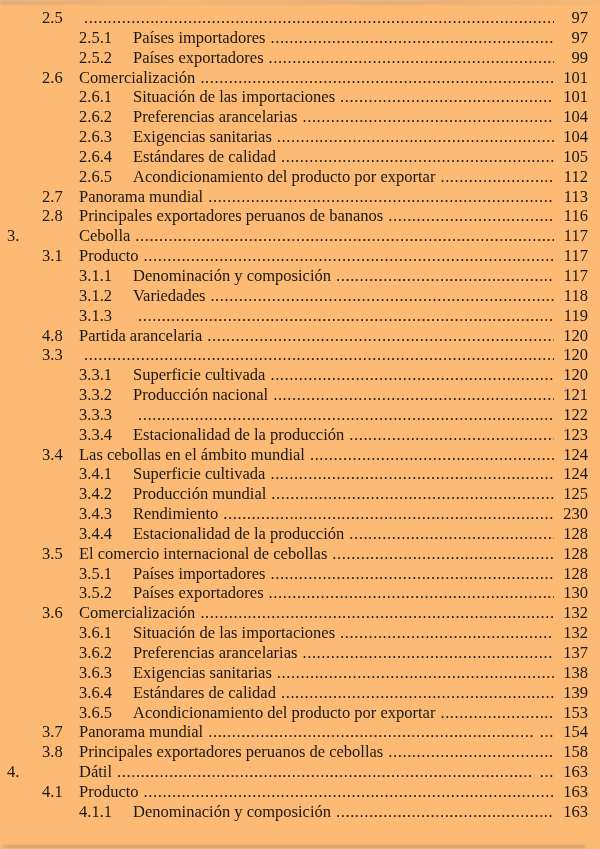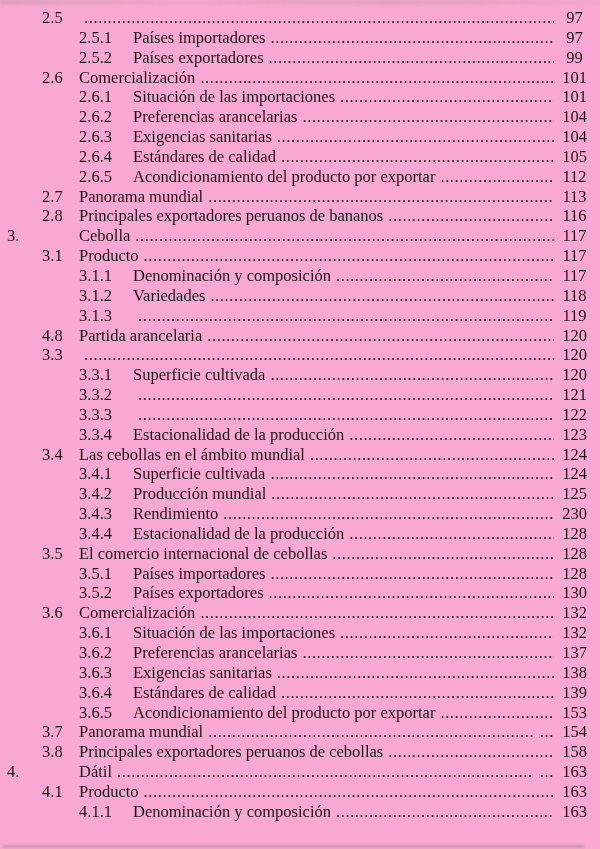--- a/index.html
+++ b/index.html
@@ -1,21 +1,21 @@
 <!DOCTYPE html>
 <html><head>
 <meta charset="utf-8">
 <style>
   html, body { margin: 0; padding: 0; }
   body { background: #ffffff; }
   .page {
     position: relative;
     width: 600px;
     height: 849px;
-    background: #f9a8d4;
+    background: #fdba74;
     overflow: hidden;
     font-family: "Liberation Serif", serif;
     color: #181817;
   }
   .artifact-top {
     position: absolute; top: 0; left: 0; width: 600px; height: 5px;
     background: linear-gradient(to right,
       rgba(148,146,140,0.30), rgba(148,146,140,0.10) 30%,
       rgba(148,146,140,0.26) 65%, rgba(148,146,140,0.08));
     filter: blur(1px);
@@ -44,21 +44,21 @@
   .title { flex: none; }
   .leader {
     flex: 1 1 0;
     min-width: 0;
     overflow: hidden;
     margin-left: 5px;
     letter-spacing: 0.6px;
     color: #1c1c1b;
   }
   .tail { flex: none; margin-left: 6px; letter-spacing: 0.6px; }
-  .pg { flex: none; min-width: 27px; margin-left: 7px; text-align: center; }
+  .pg { flex: none; min-width: 27px; margin-left: 7px; text-align: right; }
 </style>
 </head>
 <body>
 
 <div class="page">
   <div class="artifact-top"></div>
   <div class="toc" id="toc-list">
       <div class="row lvl2">
         <span class="num">2.5</span>
         <span class="leader">................................................................................................................................................................</span>
@@ -165,20 +165,21 @@
         <span class="pg">120</span>
       </div>
       <div class="row lvl3">
         <span class="num">3.3.1</span>
         <span class="title">Superficie cultivada</span>
         <span class="leader">................................................................................................................................................................</span>
         <span class="pg">120</span>
       </div>
       <div class="row lvl3">
         <span class="num">3.3.2</span>
+        <span class="title">Producción nacional</span>
         <span class="leader">................................................................................................................................................................</span>
         <span class="pg">121</span>
       </div>
       <div class="row lvl3">
         <span class="num">3.3.3</span>
         <span class="leader">................................................................................................................................................................</span>
         <span class="pg">122</span>
       </div>
       <div class="row lvl3">
         <span class="num">3.3.4</span>

